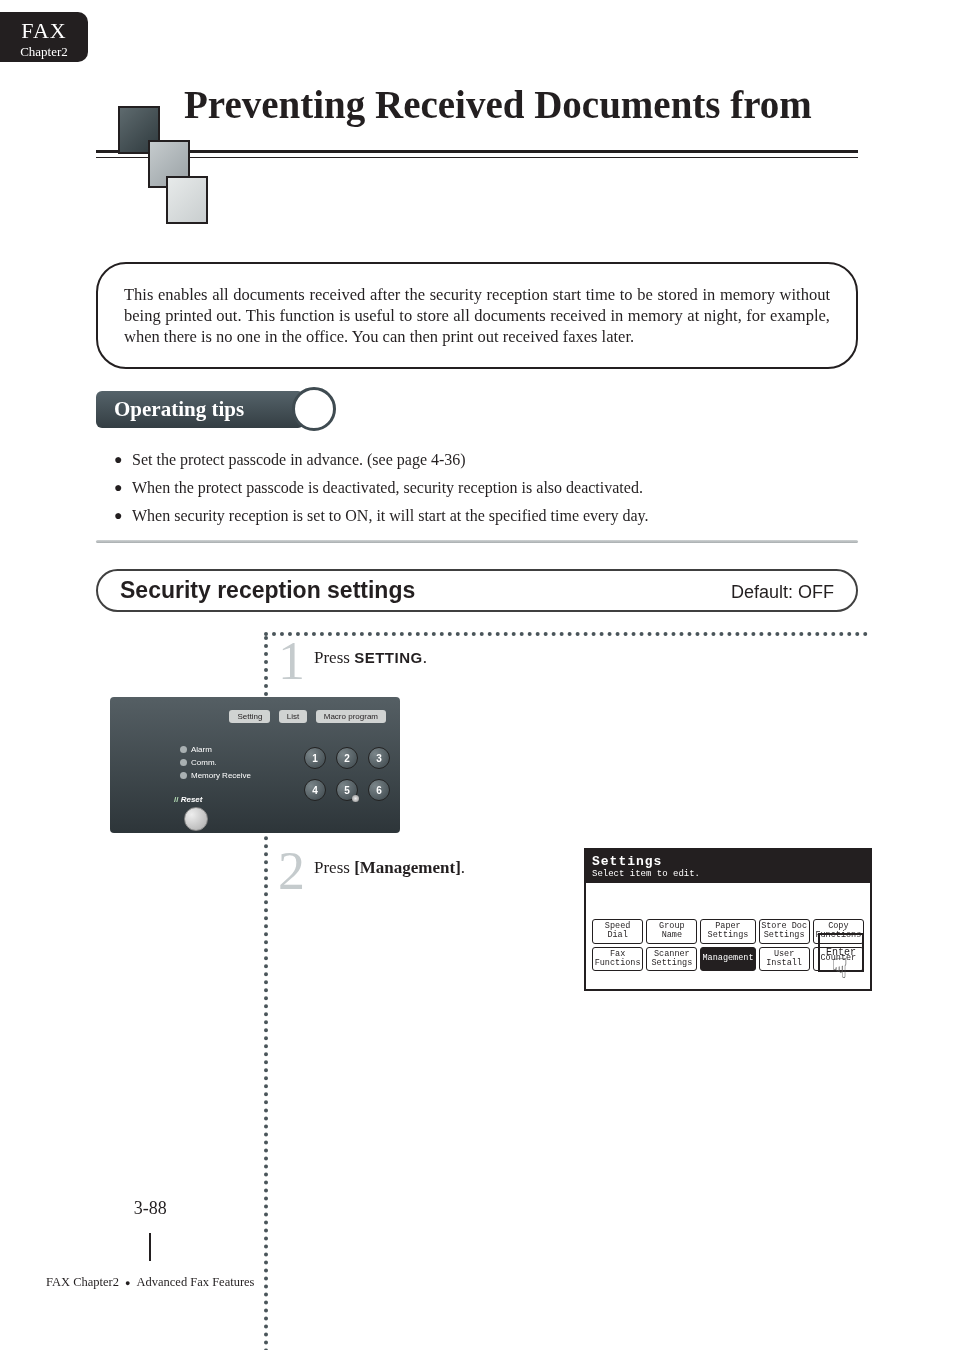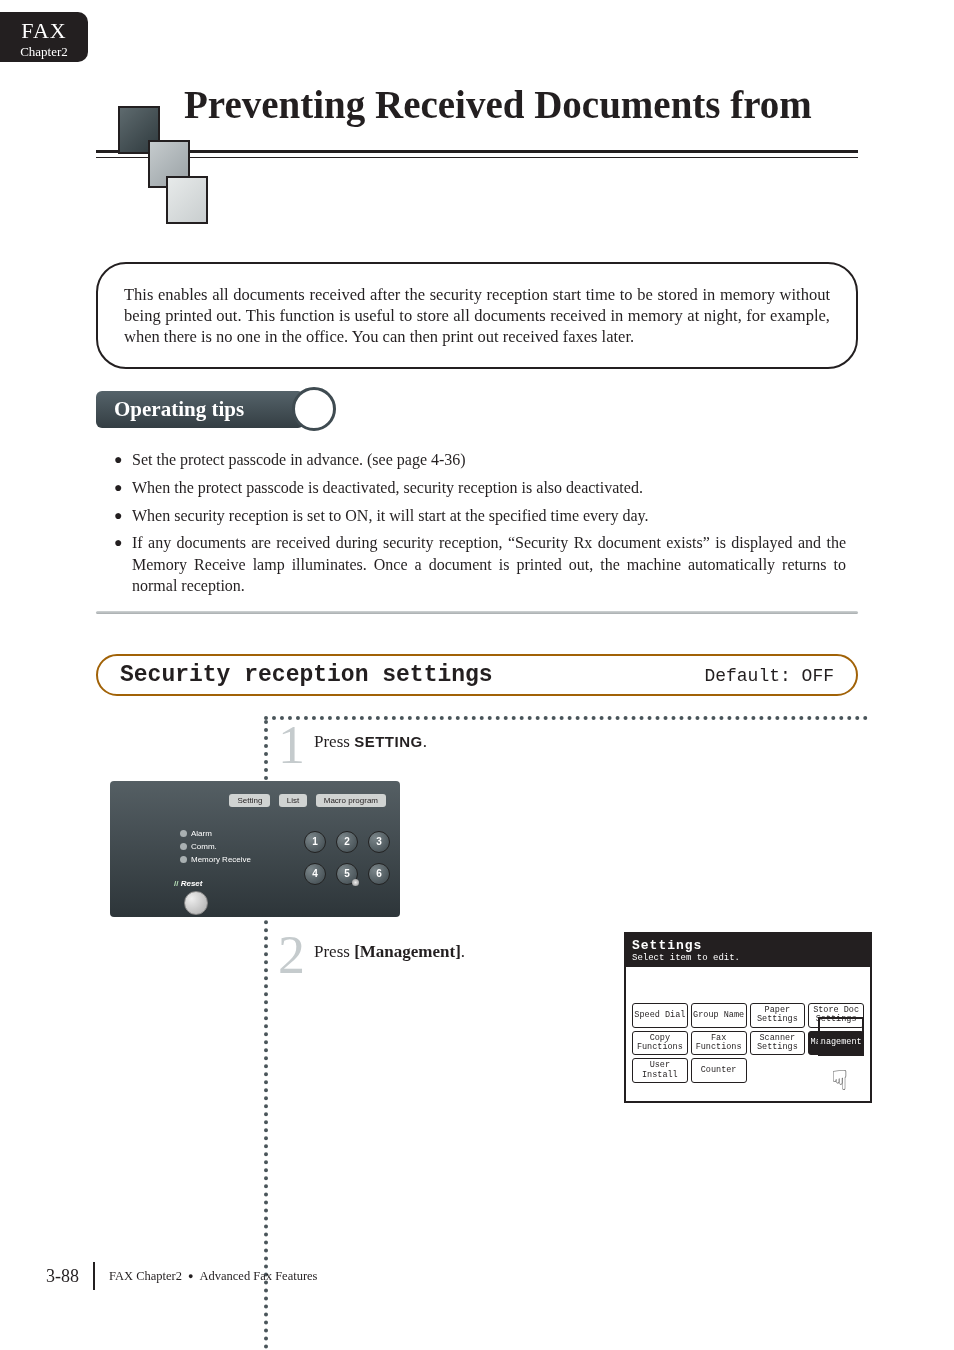--- a/index.html
+++ b/index.html
@@ -69,28 +69,28 @@
   .tips-list { margin-top: 16px; padding: 0 12px 0 18px; font-size: 16px; line-height: 1.35; }
   .tips-list li { list-style: none; position: relative; padding-left: 18px; margin-bottom: 6px; text-align: justify; }
   .tips-list li::before { content: "\25CF"; position: absolute; left: 0; top: 2px; font-size: 14px; }
   .tips-rule {
     margin-top: 14px;
     height: 3px;
     background: linear-gradient(180deg,#cfd3d4,#a8adaf);
     border-radius: 2px;
   }
   .section-pill {
-    margin-top: 40px;
-    border: 2px solid #a16207;
+    margin-top: 26px;
+    border: 2px solid #404040;
     border-radius: 24px;
     padding: 6px 22px;
     display: flex;
     justify-content: space-between;
     align-items: baseline;
-    font-family: Liberation Mono, monospace;
+    font-family: Liberation Sans, sans-serif;
   }
   .section-pill .left { font-weight: bold; font-size: 23px; }
   .section-pill .right { font-size: 18px; }
   .steps { position: relative; margin-top: 26px; }
   .dotted-horiz {
     position: absolute;
     left: 168px; right: -10px; top: -6px;
     border-top: 4px dotted #4a555a;
     height: 0;
   }
@@ -159,48 +159,48 @@
   }
   .p1-key.special::after {
     content: ""; position: absolute; right: -2px; bottom: -2px;
     width: 7px; height: 7px; border-radius: 50%;
     background: radial-gradient(circle,#eee,#888);
   }
   .panel2 {
     position: absolute;
     right: -14px;
     top: 0;
-    width: 248px;
+    width: 288px;
     border: 2px solid #231f20;
     font-family: "Courier New", monospace;
     font-size: 11px;
   }
   .p2-head { background: #231f20; color: #fff; padding: 4px 6px; }
   .p2-head .h1 { font-size: 13px; font-weight: bold; letter-spacing: 1px; }
   .p2-head .h2 { font-size: 9px; }
   .p2-body { padding: 10px 6px 18px 6px; position: relative; }
   .p2-enter { position: absolute; right: 6px; top: 6px; border: 2px solid #231f20; padding: 12px 6px; font-size: 10px; margin-top: 44px; }
-  .p2-grid { margin-top: 26px; display: grid; grid-template-columns: repeat(4, 1fr); gap: 3px 3px; }
+  .p2-grid { margin-top: 26px; display: grid; grid-template-columns: repeat(5, 1fr); gap: 3px 3px; }
   .p2-btn {
     border: 1px solid #231f20;
     border-radius: 3px;
     text-align: center;
     font-size: 8.5px;
     line-height: 1.1;
     padding: 2px 1px;
     min-height: 22px;
     display: flex; align-items: center; justify-content: center;
     white-space: pre-line;
   }
   .p2-btn.hl { background: #231f20; color: #fff; }
   .p2-hand { position: absolute; right: 22px; bottom: 4px; font-size: 28px; color: #555; line-height: 1; }
   .footer {
     position: absolute;
     left: 46px; bottom: 60px;
-    display: flex; align-items: center; gap: 14px;
+    display: flex; align-items: center; gap: 14px; flex-direction: column;
   }
   .footer .pg { font-family: "Times New Roman", serif; font-size: 18px; }
   .footer .sep { width: 2px; height: 28px; background: #231f20; }
   .footer .bc { font-size: 12.5px; display: flex; align-items: center; gap: 6px; }
   .footer .bc .dot { font-size: 9px; }
 </style>
 </head>
 <body>
 
 <div class="fax-tab">
@@ -227,21 +227,20 @@
 
   <div class="tips-pill-wrap">
     <div class="tips-pill">Operating tips</div>
     <div class="tips-circle"></div>
   </div>
 
   <ul class="tips-list">
     <li>Set the protect passcode in advance. (see page 4-36)</li>
     <li>When the protect passcode is deactivated, security reception is also deactivated.</li>
     <li>When security reception is set to ON, it will start at the specified time every day.</li>
-    <li>If any documents are received during security reception, “Security Rx document exists” is displayed and the Memory Receive lamp illuminates. Once a document is printed out, the machine automatically returns to normal reception.</li>
   </ul>
   <div class="tips-rule"></div>
 
   <div class="section-pill">
     <span class="left">Security reception settings</span>
     <span class="right">Default: OFF</span>
   </div>
 
   <div class="steps">
     <div class="dotted-horiz"></div>

